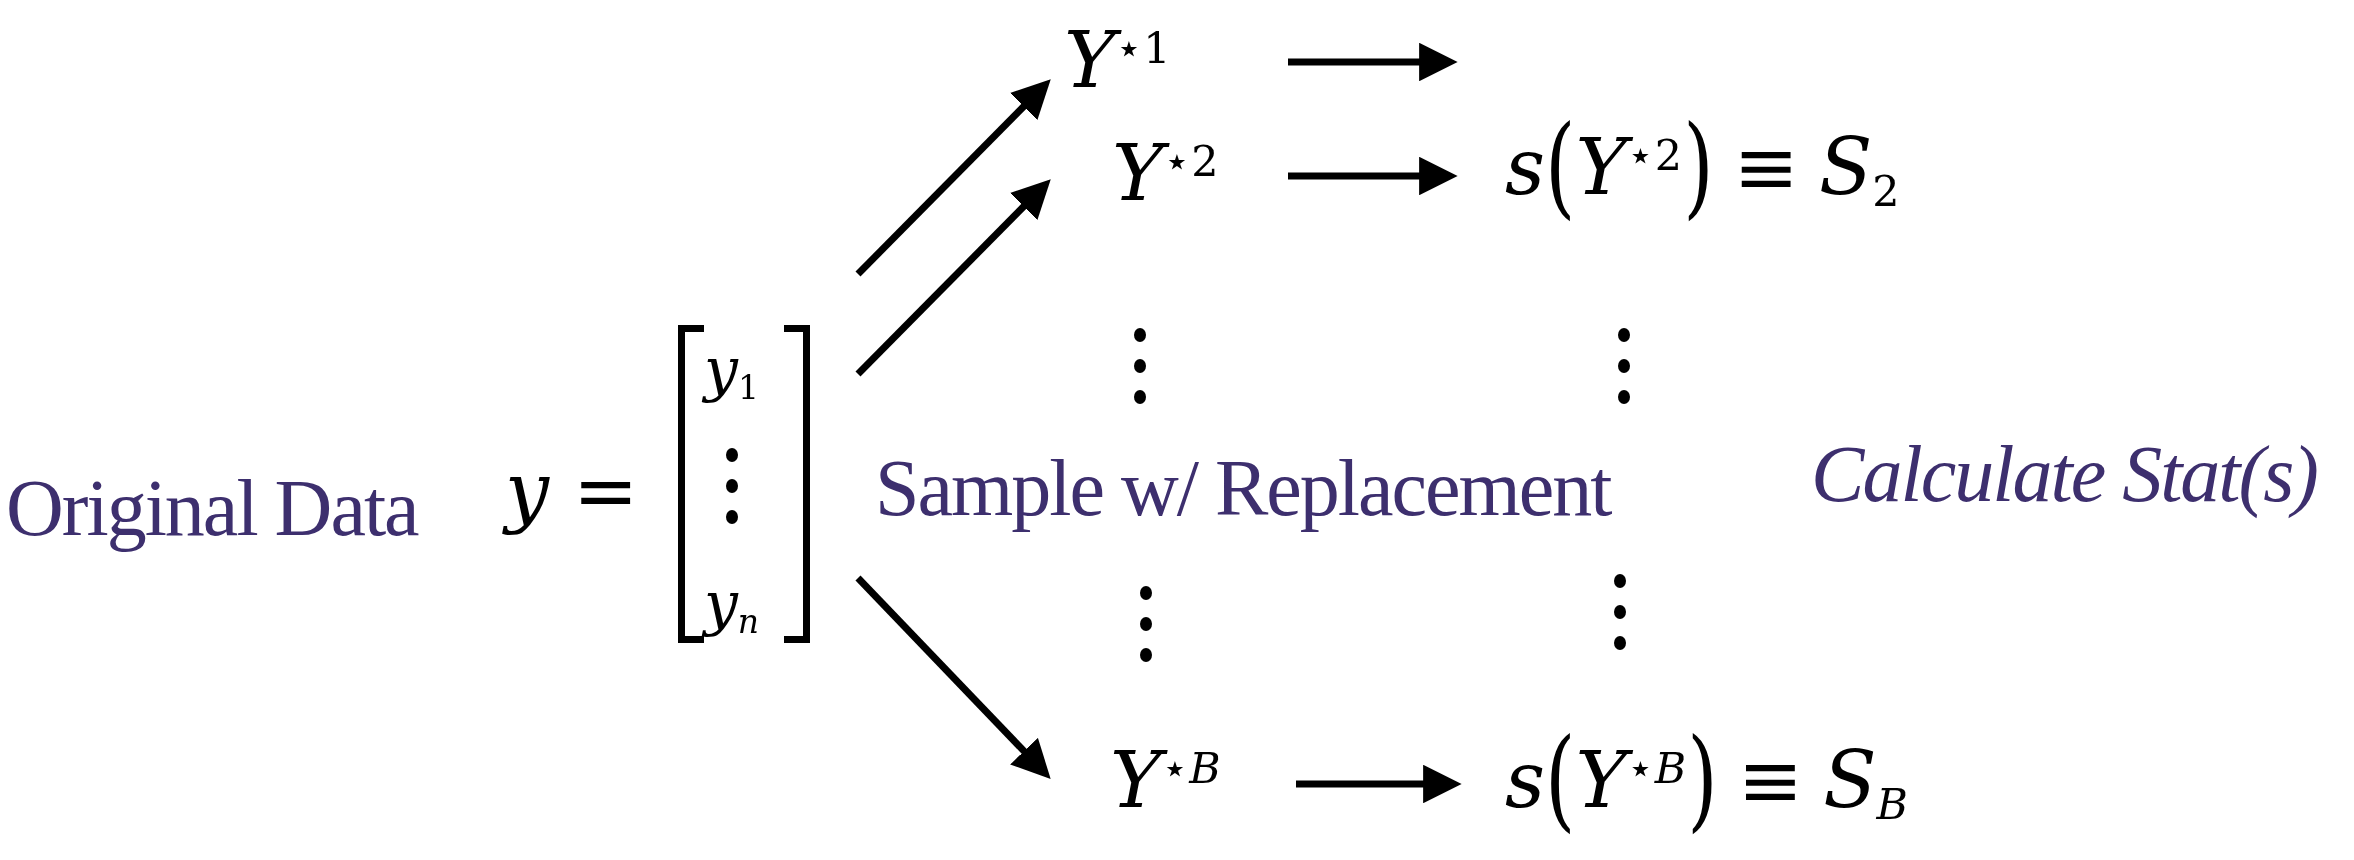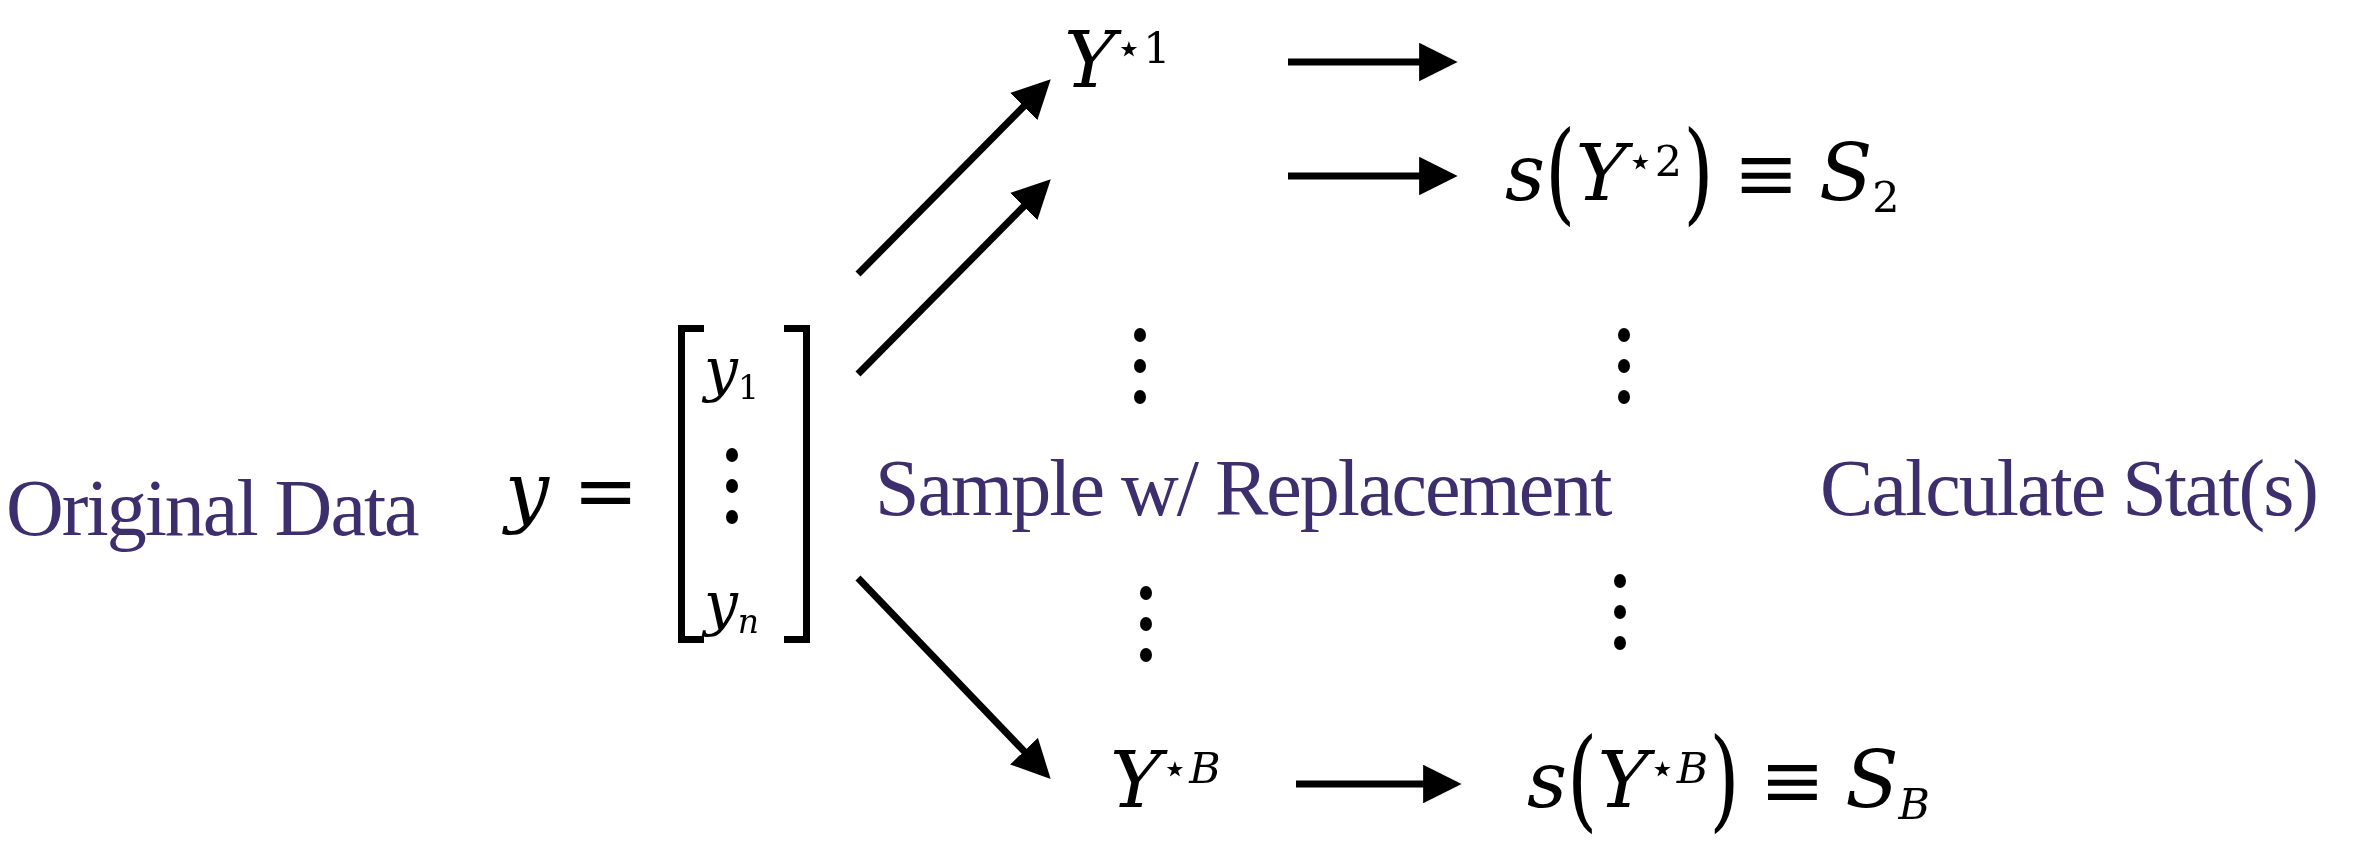--- a/index.html
+++ b/index.html
@@ -18,21 +18,21 @@
     position:absolute;
     font-family:"Liberation Serif", serif;
     font-size:80px;
     letter-spacing:-2px;
     color:#3d2f6e;
     white-space:nowrap;
     line-height:1;
   }
   #lbl-orig{left:6px;top:468px;}
   #lbl-sample{left:875px;top:448px;font-family:Liberation Serif, serif;}
-  #lbl-calc{right:37px;top:448px;}
+  #lbl-calc{right:37px;top:434px;font-style:italic;}
 
   
   .math{color:#000;white-space:nowrap;line-height:1;}
   .it{font-style:italic;}
   .up{font-style:normal;}
   .bigmath{position:absolute;font-size:78px;}
   .sup{font-size:0.55em;position:relative;top:-0.55em;font-style:normal;letter-spacing:1px;}
   .sup .it{font-style:italic;}
   .sub{font-size:0.55em;position:relative;top:0.28em;font-style:normal;}
   .sub.it{font-style:italic;}
@@ -98,21 +98,22 @@
     <span class="vdots">
         <i></i>
         <i></i>
         <i></i>
       </span>
     <span class="entry math"><i class="it">y</i><span class="sub it">n</span></span>
   </div>
 
   <span class="bigmath math" style="left:1064px;top:21px;"><i class="it">Y</i><span class="sup"><span class="star">⋆</span><span>1</span></span></span>
 
-  <span class="bigmath math" style="left:1505px;top:134px;"><i class="it">s</i><span class="paren">(</span><i class="it">Y</i><span class="sup"><span class="star">⋆</span><span>2</span></span><span class="paren">)</span><span class="equiv">≡</span><i class="it">S</i><span class="sub">2</span></span>
+  <span class="bigmath math" style="left:1112px;top:134px;"><i class="it">Y</i><span class="sup"><span class="star">⋆</span><span>2</span></span></span>
+  <span class="bigmath math" style="left:1505px;top:128px;"><i class="it">s</i><span class="paren">(</span><i class="it">Y</i><span class="sup"><span class="star">⋆</span><span>2</span></span><span class="paren">)</span><span class="equiv">≡</span><i class="it">S</i><span class="sub">2</span></span>
 
   <span class="vdots abs" id="vd-top-left">
       <i></i>
       <i></i>
       <i></i>
     </span>
   <span class="vdots abs" id="vd-top-right">
       <i></i>
       <i></i>
       <i></i>
@@ -122,15 +123,15 @@
       <i></i>
       <i></i>
     </span>
   <span class="vdots abs" id="vd-bot-right">
       <i></i>
       <i></i>
       <i></i>
     </span>
 
   <span class="bigmath math" style="left:1110px;top:741px;"><i class="it">Y</i><span class="sup"><span class="star">⋆</span><span class="it">B</span></span></span>
-  <span class="bigmath math" style="left:1505px;top:741px;margin-left:22px;"><i class="it">s</i><span class="paren">(</span><i class="it">Y</i><span class="sup"><span class="star">⋆</span><span class="it">B</span></span><span class="paren">)</span><span class="equiv">≡</span><i class="it">S</i><span class="sub it">B</span></span>
+  <span class="bigmath math" style="left:1505px;top:741px;"><i class="it">s</i><span class="paren">(</span><i class="it">Y</i><span class="sup"><span class="star">⋆</span><span class="it">B</span></span><span class="paren">)</span><span class="equiv">≡</span><i class="it">S</i><span class="sub it">B</span></span>
 
 </div>
 
 </body></html>

